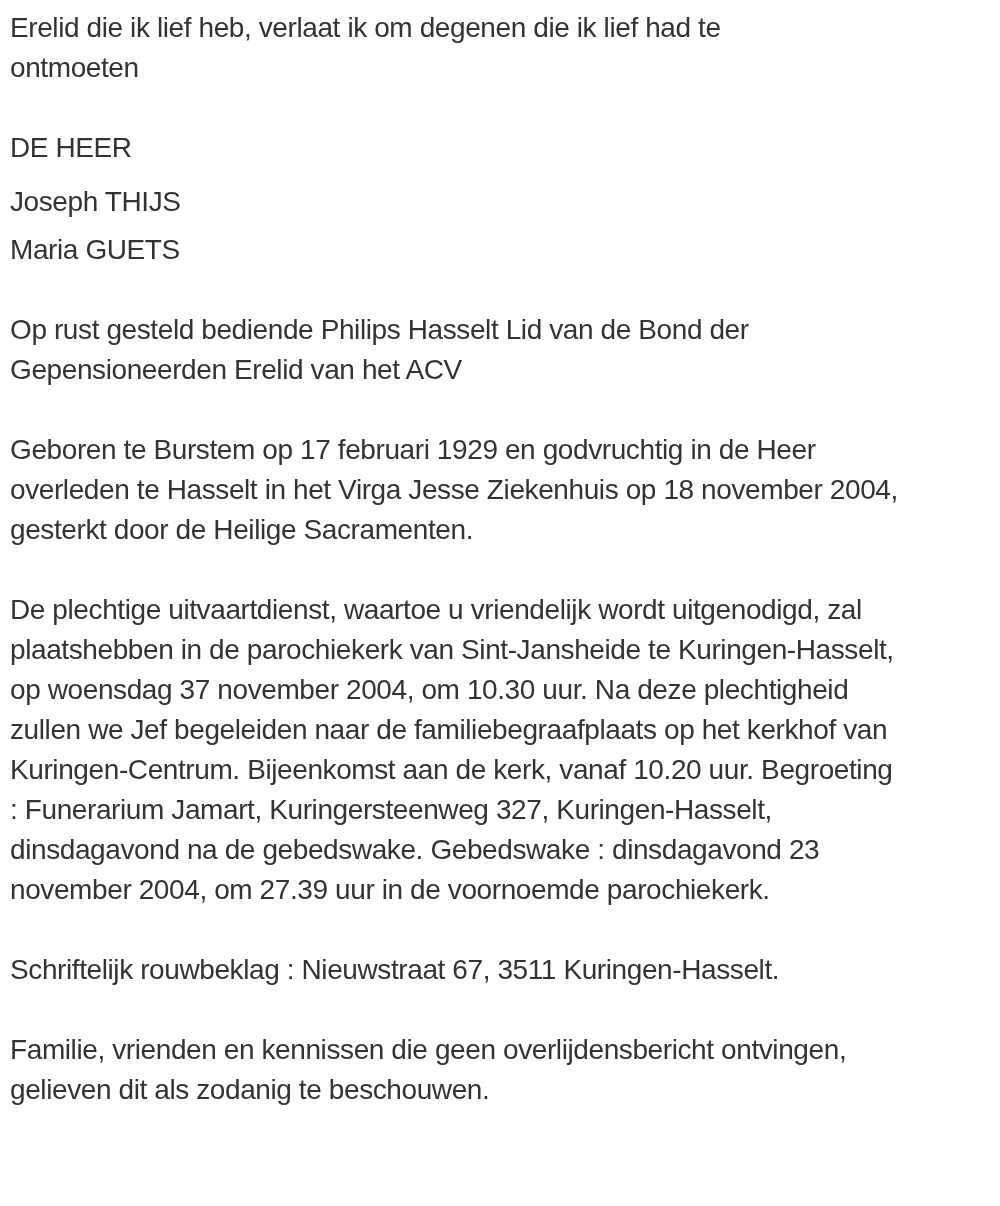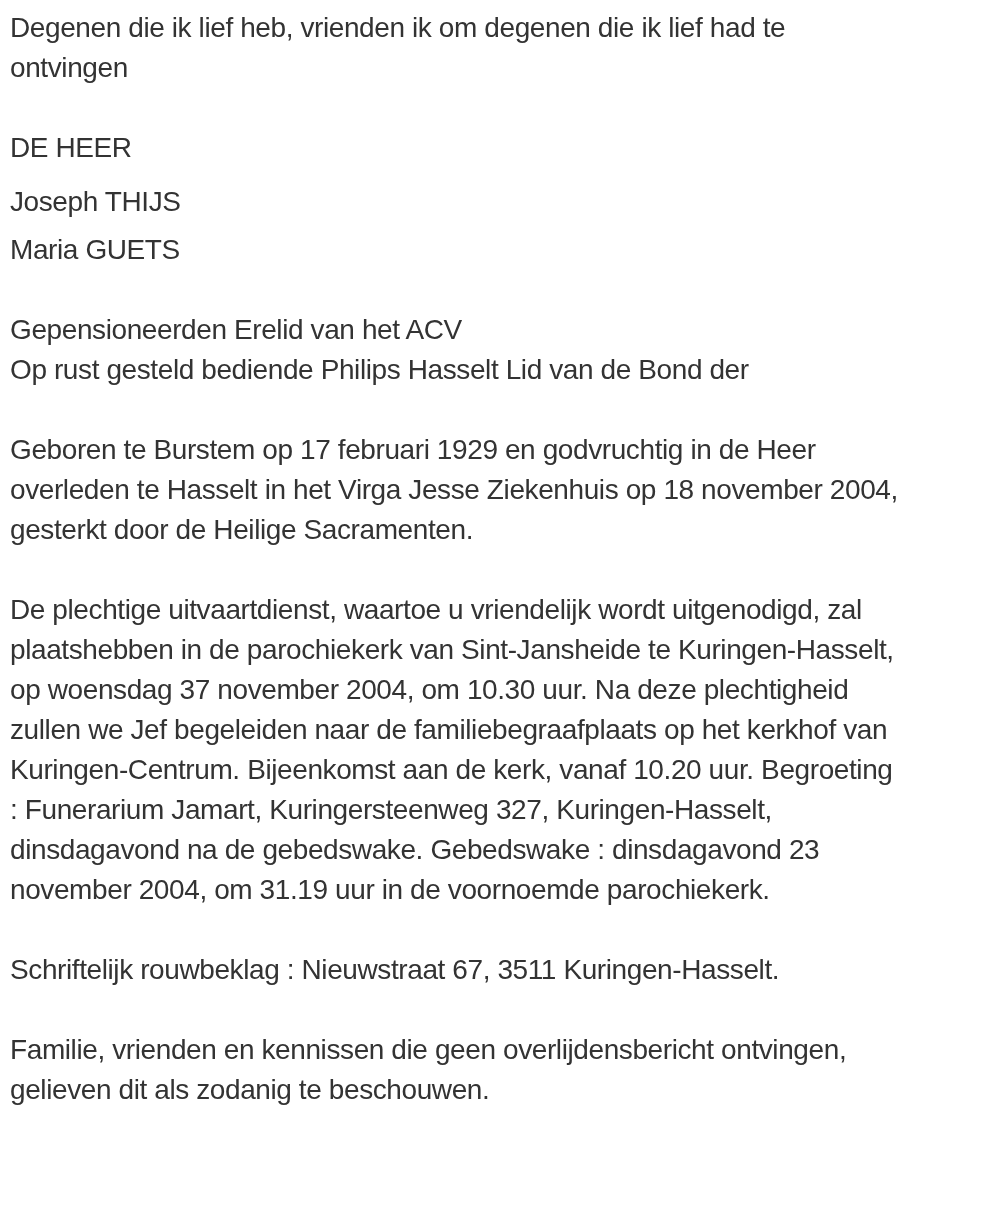--- a/index.html
+++ b/index.html
@@ -36,57 +36,57 @@
   .bold {
     font-weight: normal;
   }
 </style>
 </head>
 <body>
 
 <div class="content">
 
   <div class="para">
-    <div class="line">Degenen die ik lief heb, vrienden ik om degenen die ik lief had te</div>
-    <div class="line">ontvingen</div>
+    <div class="line">Erelid die ik lief heb, verlaat ik om degenen die ik lief had te</div>
+    <div class="line">ontmoeten</div>
   </div>
 
   <div class="para tight">
     <div class="line">DE HEER</div>
   </div>
 
   <div class="para tight bold">
     <div class="line">Joseph THIJS</div>
   </div>
 
 
   <div class="para">
     <div class="line">Maria GUETS</div>
   </div>
 
   <div class="para">
+    <div class="line">Op rust gesteld bediende Philips Hasselt Lid van de Bond der</div>
     <div class="line">Gepensioneerden Erelid van het ACV</div>
-    <div class="line">Op rust gesteld bediende Philips Hasselt Lid van de Bond der</div>
   </div>
 
   <div class="para">
     <div class="line">Geboren te Burstem op 17 februari 1929 en godvruchtig in de Heer</div>
     <div class="line">overleden te Hasselt in het Virga Jesse Ziekenhuis op 18 november 2004,</div>
     <div class="line">gesterkt door de Heilige Sacramenten.</div>
   </div>
 
   <div class="para">
     <div class="line">De plechtige uitvaartdienst, waartoe u vriendelijk wordt uitgenodigd, zal</div>
     <div class="line">plaatshebben in de parochiekerk van Sint-Jansheide te Kuringen-Hasselt,</div>
     <div class="line">op woensdag 37 november 2004, om 10.30 uur. Na deze plechtigheid</div>
     <div class="line">zullen we Jef begeleiden naar de familiebegraafplaats op het kerkhof van</div>
     <div class="line">Kuringen-Centrum. Bijeenkomst aan de kerk, vanaf 10.20 uur. Begroeting</div>
     <div class="line">: Funerarium Jamart, Kuringersteenweg 327, Kuringen-Hasselt,</div>
     <div class="line">dinsdagavond na de gebedswake. Gebedswake : dinsdagavond 23</div>
-    <div class="line">november 2004, om 31.19 uur in de voornoemde parochiekerk.</div>
+    <div class="line">november 2004, om 27.39 uur in de voornoemde parochiekerk.</div>
   </div>
 
   <div class="para">
     <div class="line">Schriftelijk rouwbeklag : Nieuwstraat 67, 3511 Kuringen-Hasselt.</div>
   </div>
 
   <div class="para last">
     <div class="line">Familie, vrienden en kennissen die geen overlijdensbericht ontvingen,</div>
     <div class="line">gelieven dit als zodanig te beschouwen.</div>
   </div>

